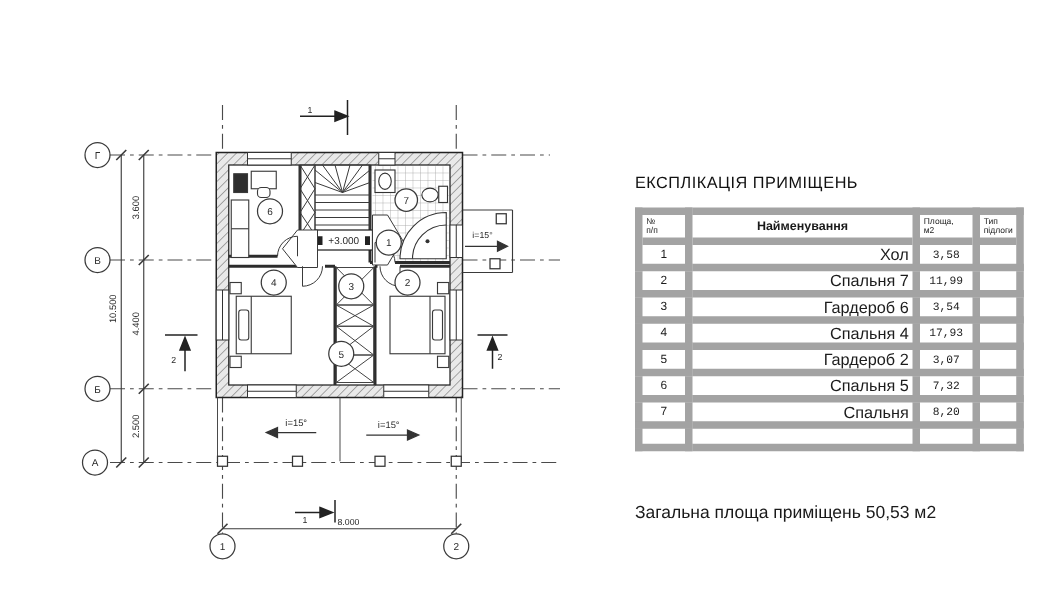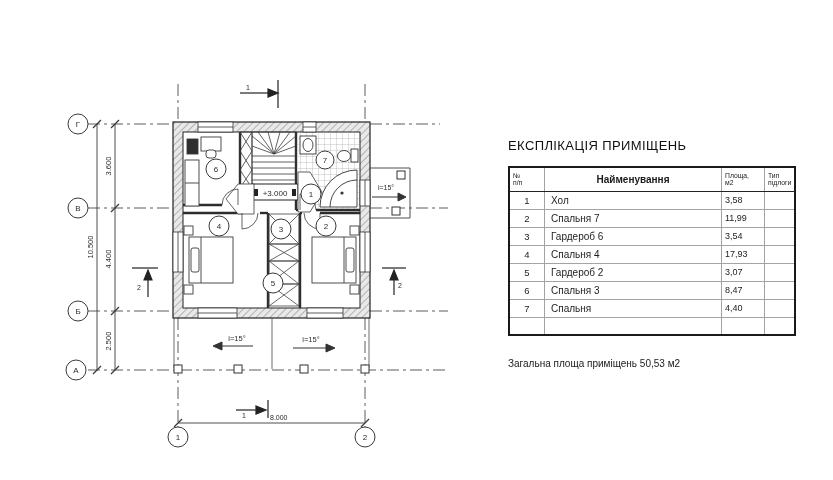--- a/index.html
+++ b/index.html
@@ -5,32 +5,32 @@
   html,body{margin:0;padding:0;background:#fff;}
   .canvas{position:relative;width:833px;height:480px;background:#ffffff;overflow:hidden;
           font-family:"Liberation Sans",sans-serif;color:#1c1c1c;}
   svg text{font-family:"Liberation Sans",sans-serif;fill:#2a2a2a;}
   .plan-svg{position:absolute;left:0;top:0;}
 
   
   .sheet{position:absolute;left:508px;top:138px;width:268px;}
   .sheet-title{font-size:13px;letter-spacing:.4px;color:#111;}
   table.sched{border-collapse:collapse;margin-top:13px;width:263px;table-layout:fixed;}
-  table.sched td{border:1px solid #a3a3a3;padding:0 3px;overflow:hidden;}
+  table.sched td{border:6px solid #a3a3a3;padding:0 3px;overflow:hidden;}
   table.sched tr.hdr td{border-bottom:1.5px solid #222;}
   table.sched{border:2px solid #1a1a1a;}
   .col-num{width:28px;} .col-name{width:170px;} .col-area{width:36px;} .col-floor{width:23px;}
   tr.hdr{height:24px;}
   tr.row{height:18px;}
   .h-small{font-size:6.8px;line-height:7.5px;color:#222;}
   .h-name{font-size:10px;font-weight:bold;text-align:center;color:#1a1a1a;}
   .c-num{font-size:9.5px;text-align:center;}
-  .c-name{font-size:10px;text-align:left;padding-left:6px!important;}
-  .c-area{font-size:9px;}
-  .total-line{margin-top:22px;font-size:10px;color:#1a1a1a;}
+  .c-name{font-size:13px;text-align:right;padding-left:6px!important;}
+  .c-area{font-size:9px;text-align:center;font-family:Liberation Mono, monospace;}
+  .total-line{margin-top:40px;font-size:14px;color:#1a1a1a;}
 </style>
 </head>
 <body>
 
 <div class="canvas">
 
   <svg class="plan-svg" width="510" height="480" viewBox="0 0 510 480">
     <defs>
       <pattern id="wallhatch" width="5" height="5" patternTransform="rotate(45)" patternUnits="userSpaceOnUse">
         <rect width="5" height="5" fill="#e9e9e9"></rect>
@@ -359,28 +359,28 @@
         <td></td>
       </tr>
       <tr class="row">
         <td class="c-num">5</td>
         <td class="c-name">Гардероб 2</td>
         <td class="c-area">3,07</td>
         <td></td>
       </tr>
       <tr class="row">
         <td class="c-num">6</td>
-        <td class="c-name">Спальня 3</td>
-        <td class="c-area">8,47</td>
+        <td class="c-name">Спальня 5</td>
+        <td class="c-area">7,32</td>
         <td></td>
       </tr>
       <tr class="row">
         <td class="c-num">7</td>
         <td class="c-name">Спальня</td>
-        <td class="c-area">4,40</td>
+        <td class="c-area">8,20</td>
         <td></td>
       </tr>
       <tr class="row">
         <td class="c-num"></td>
         <td class="c-name"></td>
         <td class="c-area"></td>
         <td></td>
       </tr>
     </tbody>
       </table>

